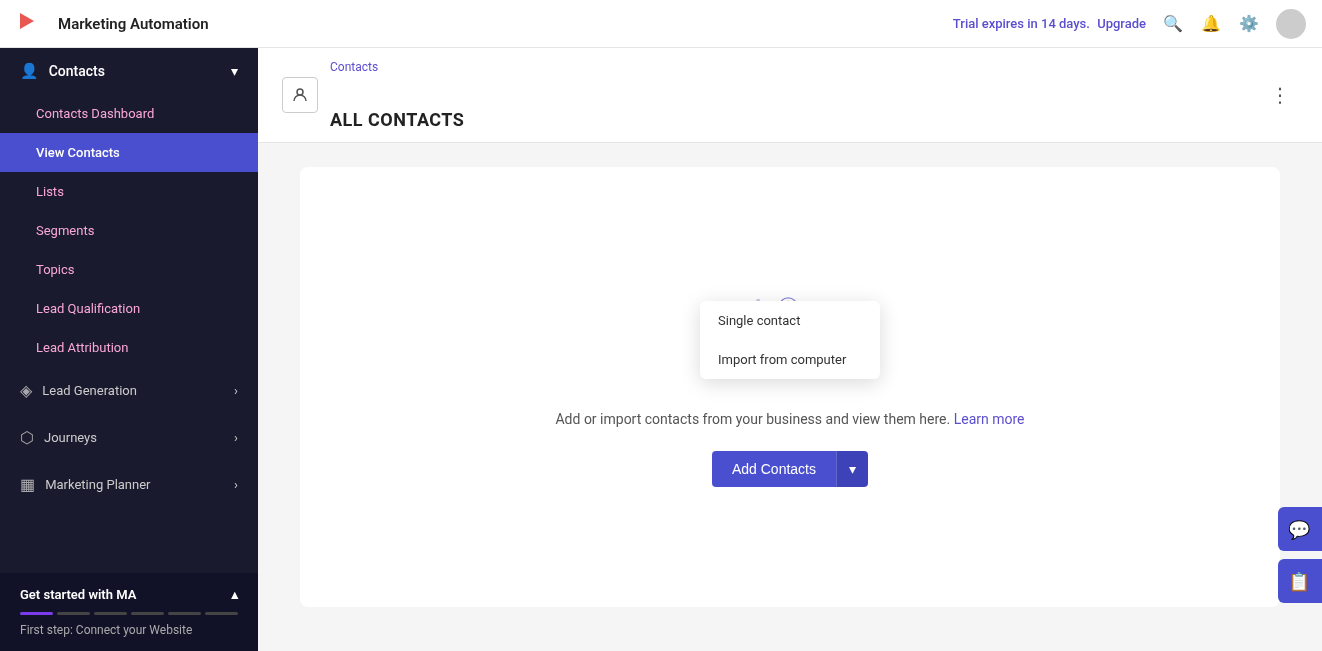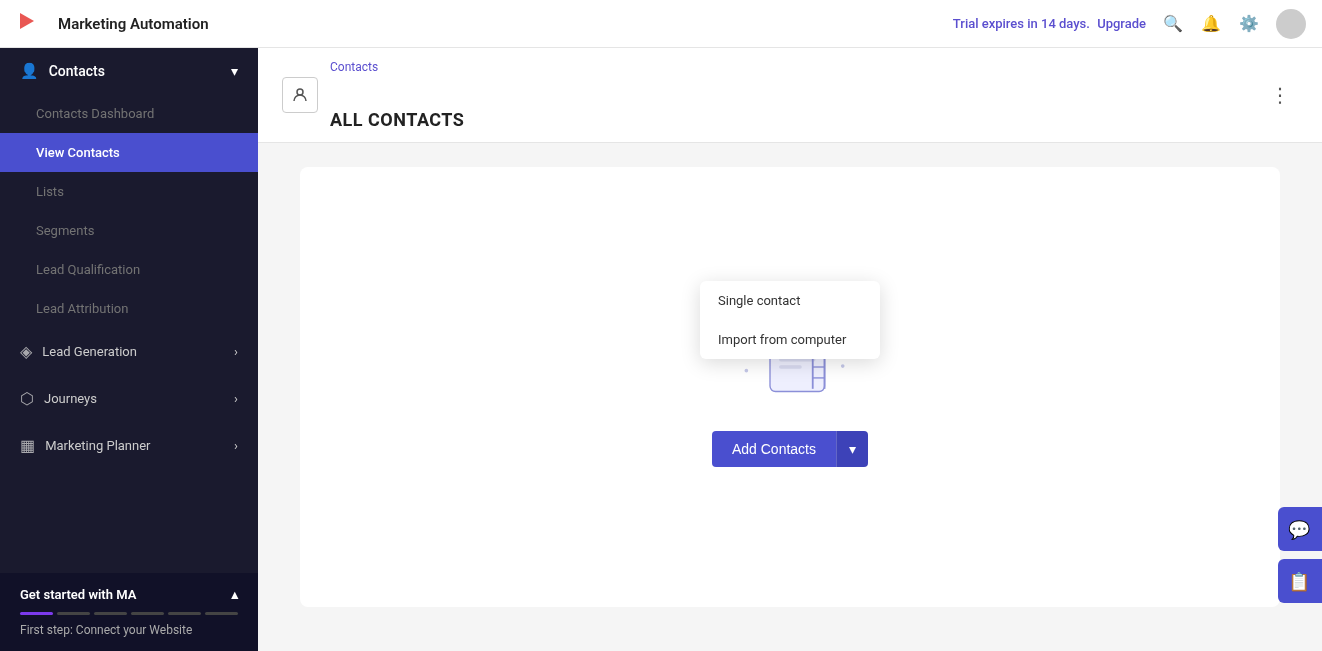--- a/index.html
+++ b/index.html
@@ -27,21 +27,21 @@
     
     .sidebar {
       width: 258px; min-width: 258px; background: #1a1a2e; color: #fff;
       display: flex; flex-direction: column; height: 100%; overflow-y: auto;
     }
     .sidebar-section-header {
       display: flex; align-items: center; justify-content: space-between;
       padding: 14px 20px; cursor: pointer; font-size: 14px; font-weight: 500;
     }
     .sidebar-item {
-      padding: 12px 20px 12px 36px; font-size: 13px; color: #737373;
+      padding: 12px 20px 12px 36px; font-size: 13px; color: #f9a8d4;
       cursor: pointer; transition: background 0.15s;
     }
     .sidebar-item.active { background: #4a4fcf; color: #fff; font-weight: 500; }
     .sidebar-nav-item {
       display: flex; align-items: center; justify-content: space-between;
       padding: 14px 20px; font-size: 13px; color: #ccc; cursor: pointer;
     }
     .sidebar-nav-item .left { display: flex; align-items: center; gap: 10px; }
     .sidebar-nav-item .icon-sq { font-size: 16px; opacity: 0.8; }
 
@@ -167,20 +167,21 @@
         <span style="font-size:15px;">👤</span>
         <span>Contacts</span>
       </div>
       <span>▾</span>
     </div>
 
     <div class="sidebar-item">Contacts Dashboard</div>
     <div class="sidebar-item active">View Contacts</div>
     <div class="sidebar-item">Lists</div>
     <div class="sidebar-item">Segments</div>
+    <div class="sidebar-item">Topics</div>
     <div class="sidebar-item">Lead Qualification</div>
     <div class="sidebar-item">Lead Attribution</div>
 
     <div class="sidebar-nav-item">
       <div class="left">
         <span class="icon-sq">◈</span>
         <span>Lead Generation</span>
       </div>
       <span>›</span>
     </div>
@@ -263,20 +264,24 @@
             <line x1="95" y1="20" x2="95" y2="90" stroke="#8b8fd8" stroke-width="2"></line>
             <line x1="108" y1="20" x2="108" y2="90" stroke="#8b8fd8" stroke-width="2"></line>
             <line x1="95" y1="30" x2="108" y2="30" stroke="#8b8fd8" stroke-width="1.5"></line>
             <line x1="95" y1="42" x2="108" y2="42" stroke="#8b8fd8" stroke-width="1.5"></line>
             <line x1="95" y1="54" x2="108" y2="54" stroke="#8b8fd8" stroke-width="1.5"></line>
             <line x1="95" y1="66" x2="108" y2="66" stroke="#8b8fd8" stroke-width="1.5"></line>
             <line x1="95" y1="78" x2="108" y2="78" stroke="#8b8fd8" stroke-width="1.5"></line>
           </svg>
         </div>
 
+        <p class="empty-text">
+          <span>Add or import contacts from your business and view them here.</span>
+          <a class="learn-more" href="#">Learn more</a>
+        </p>
 
         <div style="position:relative;">
 
           <div class="dropdown-popup">
             <div class="dropdown-item">Single contact</div>
             <div class="dropdown-item">Import from computer</div>
           </div>
 
           <div class="add-contacts-btn">
             <button class="btn-main">Add Contacts</button>

